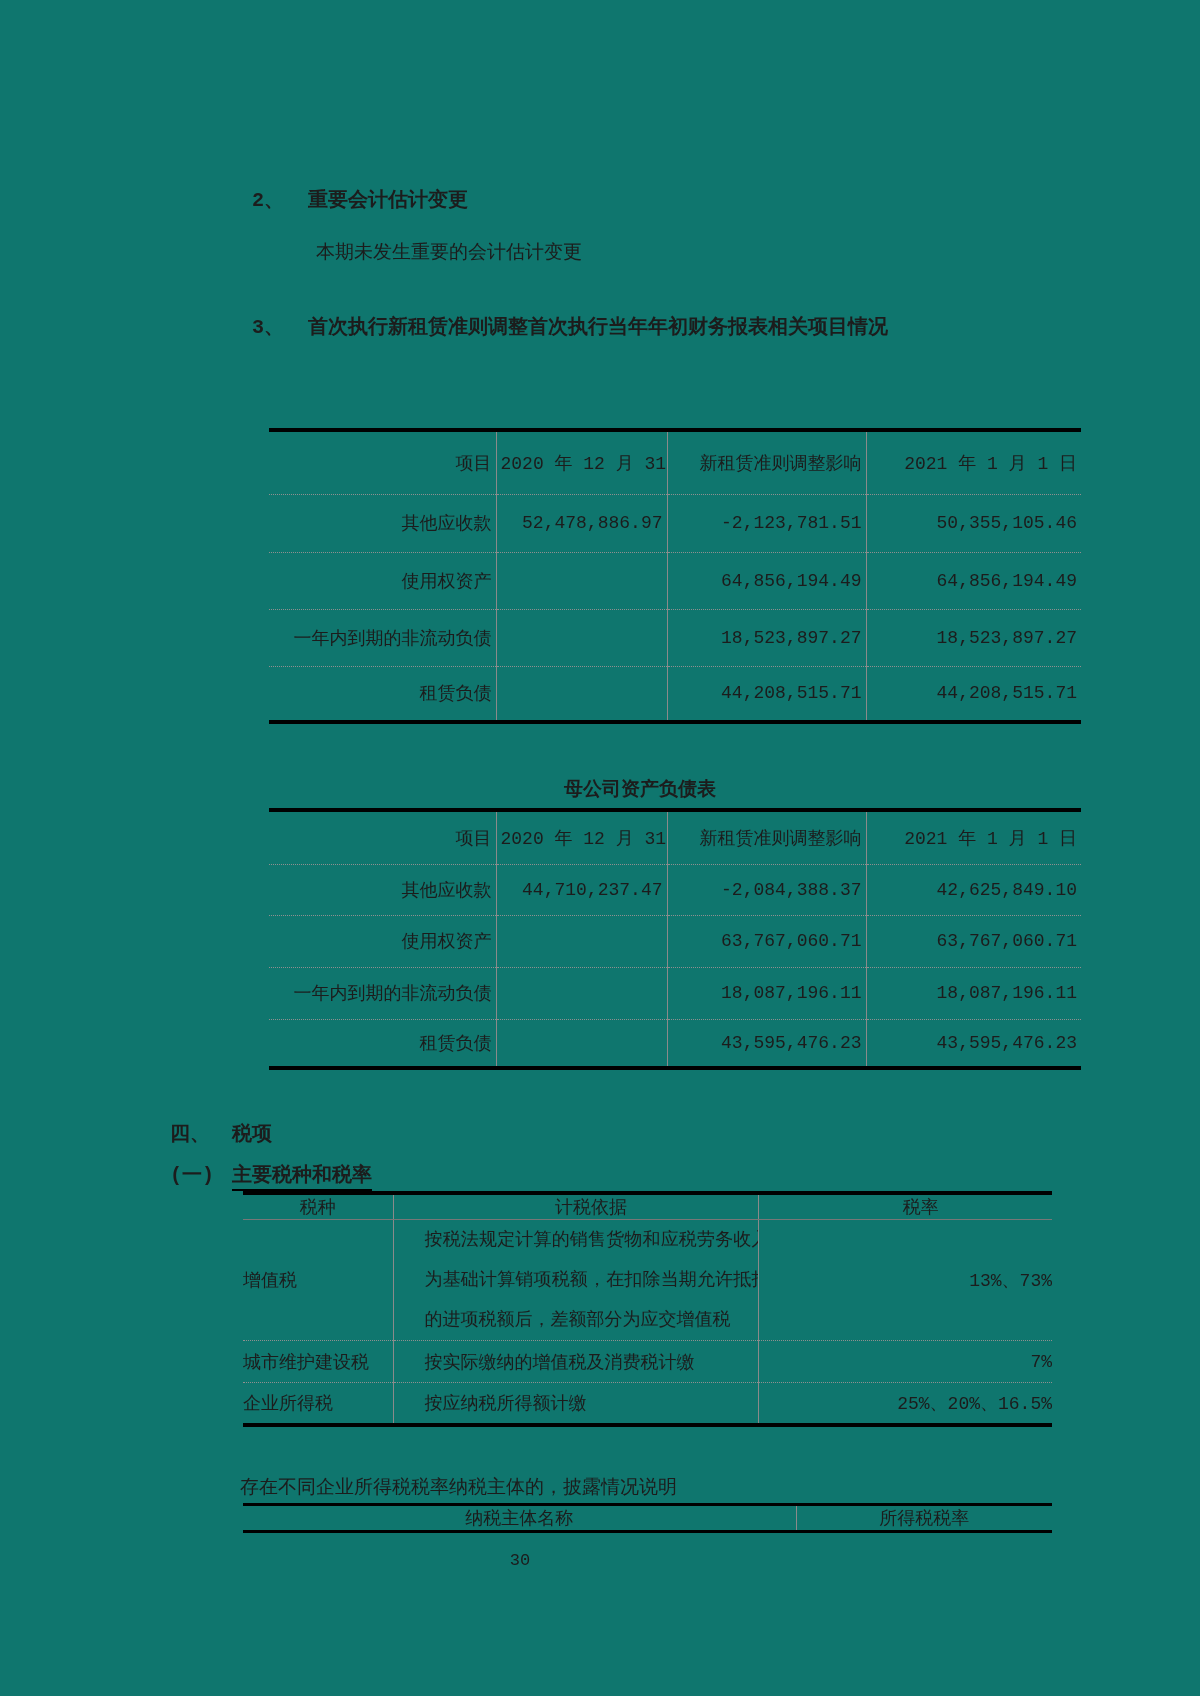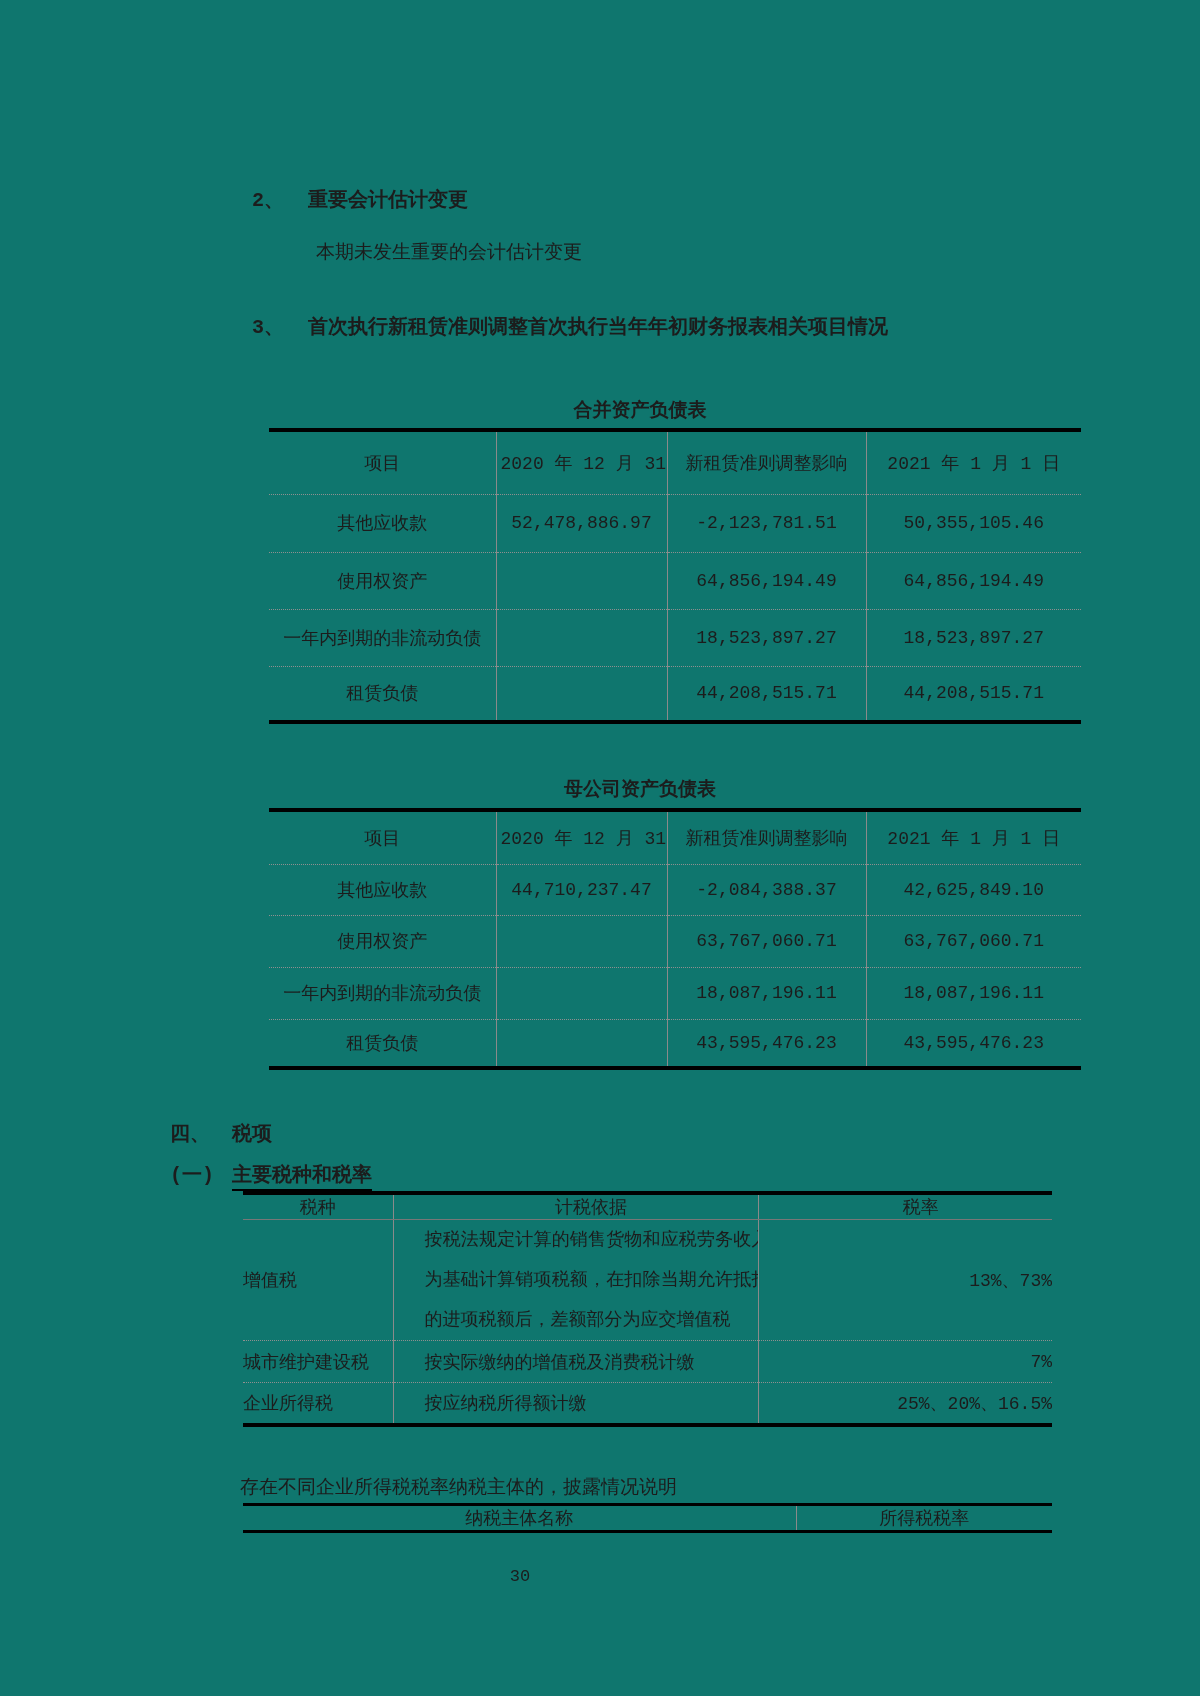--- a/index.html
+++ b/index.html
@@ -20,21 +20,21 @@
   .body-text { font-size:19px; }
 
   
   .tbl-title { width:800px; left:240px; text-align:center; font-size:19px; font-weight:bold; }
   table.bt {
     border-collapse:collapse; table-layout:fixed;
     border-top:4px solid #000; border-bottom:4px solid #000;
     font-size:18px;
   }
   table.bt td {
-    text-align:center; vertical-align:middle;
+    text-align:right; vertical-align:middle;
     padding:0 4px; overflow:hidden; white-space:nowrap;
   }
   table.bt td + td { border-left:1px solid #8a8a8a;margin-left:38px; }
   table.bt tr + tr td { border-top:1px dotted #8f8f8f; }
 
   
   table.taxt {
     border-collapse:collapse; table-layout:fixed;
     border-top:4px solid #000; border-bottom:4px solid #000;
     font-size:18px;
@@ -51,37 +51,36 @@
   
   table.nt {
     border-collapse:collapse; table-layout:fixed;
     border-top:3px solid #000; border-bottom:3px solid #000;
     font-size:18px;
   }
   table.nt td { text-align:center; vertical-align:middle; padding:0; }
   table.nt td + td { border-left:1px solid #8a8a8a; }
 
   .underlined { border-bottom:2px solid #000; padding-bottom:2px; }
-  .page-num { width:1040px; left:0; text-align:center; font-size:17px;margin-top:16px; }
+  .page-num { width:1040px; left:0; text-align:center; font-size:17px; }
 </style>
 </head>
 <body>
 
 <div class="page">
 
   <div class="abs" style="left:252px; top:186px;">
     <span class="hnum">2、</span><span class="htext">重要会计估计变更</span>
   </div>
   <div class="abs body-text" style="left:316px; top:239px;">本期未发生重要的会计估计变更</div>
 
   <div class="abs" style="left:252px; top:313px;">
     <span class="hnum">3、</span><span class="htext">首次执行新租赁准则调整首次执行当年年初财务报表相关项目情况</span>
   </div>
 
-  <div class="abs tbl-title" style="top:397px;">合并资产负债表</div>
 
   <table class="bt abs" style="left:269px; top:428px; width:812px;">
     <colgroup>
         <col style="width:227px">
         <col style="width:171px">
         <col style="width:199px">
         <col style="width:215px">
       </colgroup>
     <tbody>
         <tr style="height:64px">

